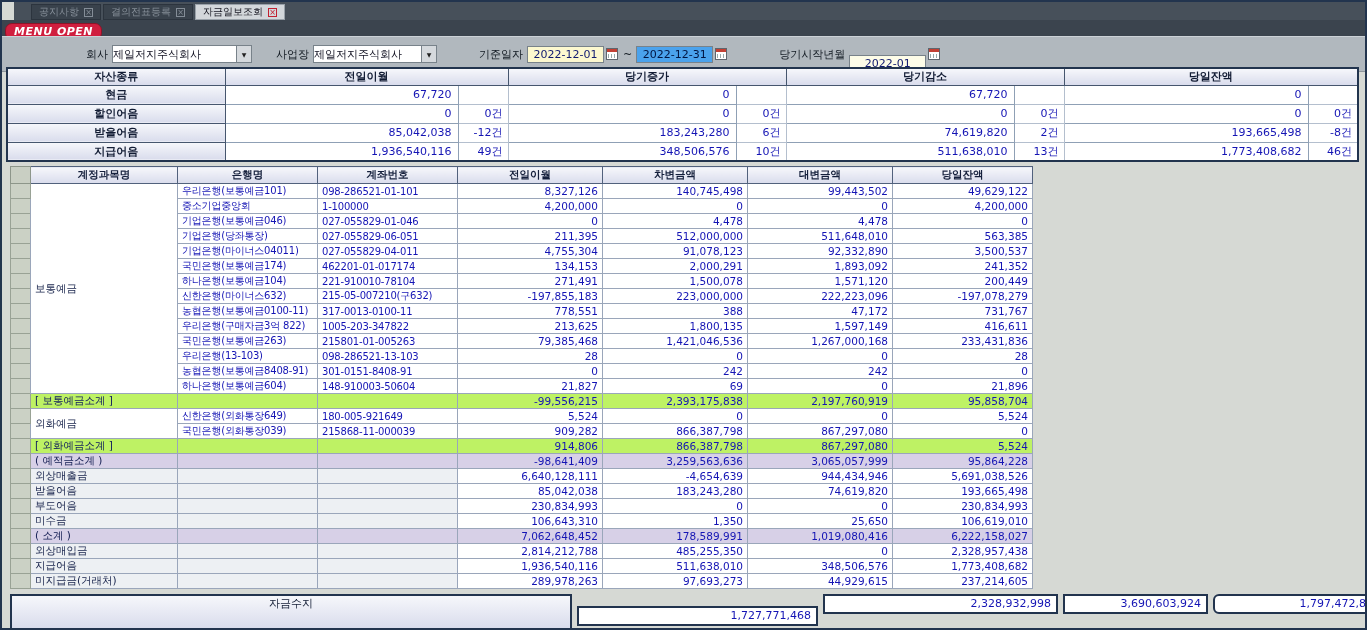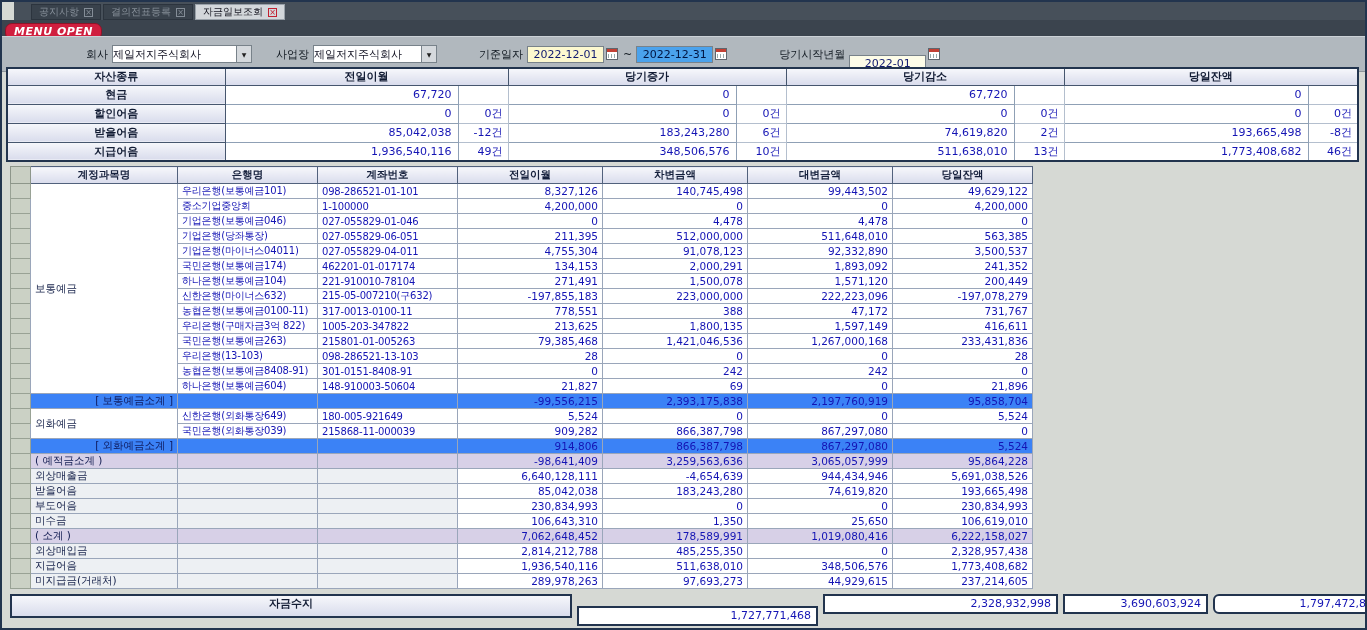--- a/index.html
+++ b/index.html
@@ -96,30 +96,30 @@
   }
   .det-table th.sel-head { background:#c9cfc3; border:1px solid #8d968a; }
   .det-table td {
     height:15px; border:1px solid #9aa6ba; background:#fff;
     padding:0 4px; white-space:nowrap; overflow:hidden;
   }
   .det-table td.sel-cell { background:#cbd1c5; border:1px solid #99a295; padding:0; }
   .det-table td.acct-cell { color:#16224a; text-align:left; vertical-align:middle; }
   .det-table td.bank-cell, .det-table td.no-cell { color:#1414b4; text-align:left; font-size:10px; letter-spacing:-0.2px; }
   .det-table td.num-cell { color:#1414b4; text-align:right; }
-  .det-table tr.subtotal td:not(.sel-cell) { background:#3b82f6;text-align:right; }
+  .det-table tr.subtotal td:not(.sel-cell) { background:#bef264; }
   .det-table tr.subtotal td.acct-cell { color:#0e1a5e; }
   .det-table tr.total td:not(.sel-cell) { background:#d7d0e7; }
   .det-table tr.total td.acct-cell { color:#101a50; }
   .det-table tr.plain td.acct-cell, .det-table tr.plain td.bank-cell, .det-table tr.plain td.no-cell { background:#edf0f3; }
   
   .footer { position:absolute; top:592px; left:8px; display:flex; }
   .f-label {
-    width:562px; height:24px; background:linear-gradient(#f6f7fb,#d9dcec);
-    border:2px solid #22344e; color:#121c34; font-weight:bold; font-size:11px;
+    width:562px; height:36px; background:linear-gradient(#f6f7fb,#d9dcec);
+    border:2px solid #22344e; color:#121c34; font-weight:normal; font-size:11px;
     text-align:center; line-height:16px;
   }
   .f-val {
     height:20px; margin-left:5px; background:#fff; border:2px solid #22344e;
     color:#1414b4; font-size:11px; text-align:right; padding-right:5px; line-height:16px;
   }
   .f-v1 { width:241px;margin-top:12px; } .f-v2 { width:235px; } .f-v3 { width:145px; } .f-v4 { width:174px;border-radius:6px; }
 </style>
 </head>
 <body>

